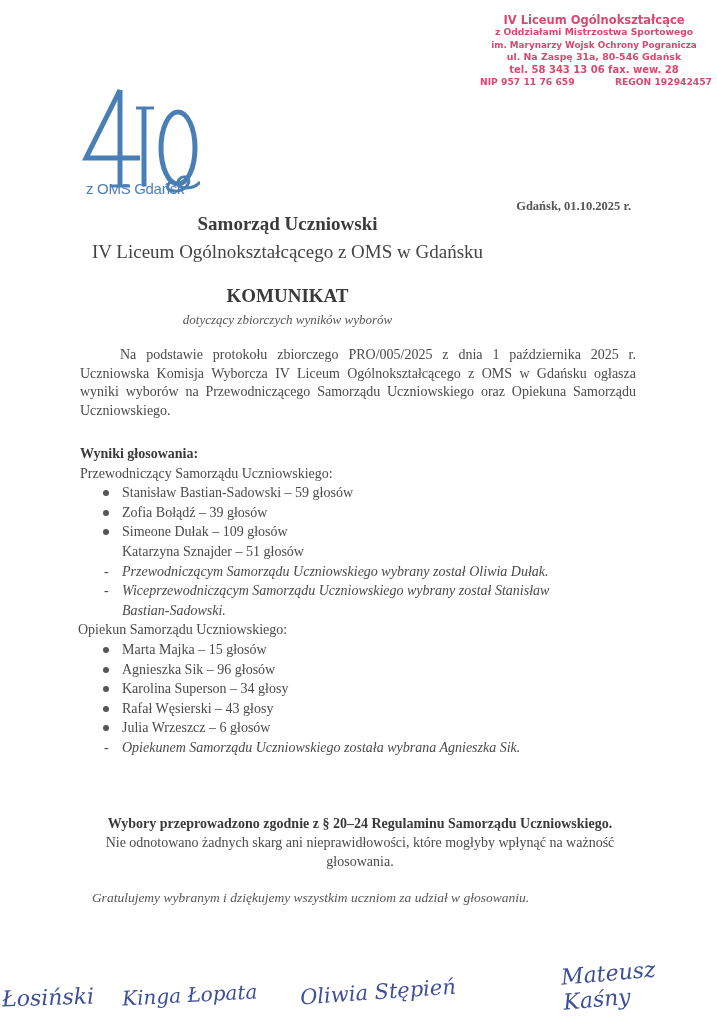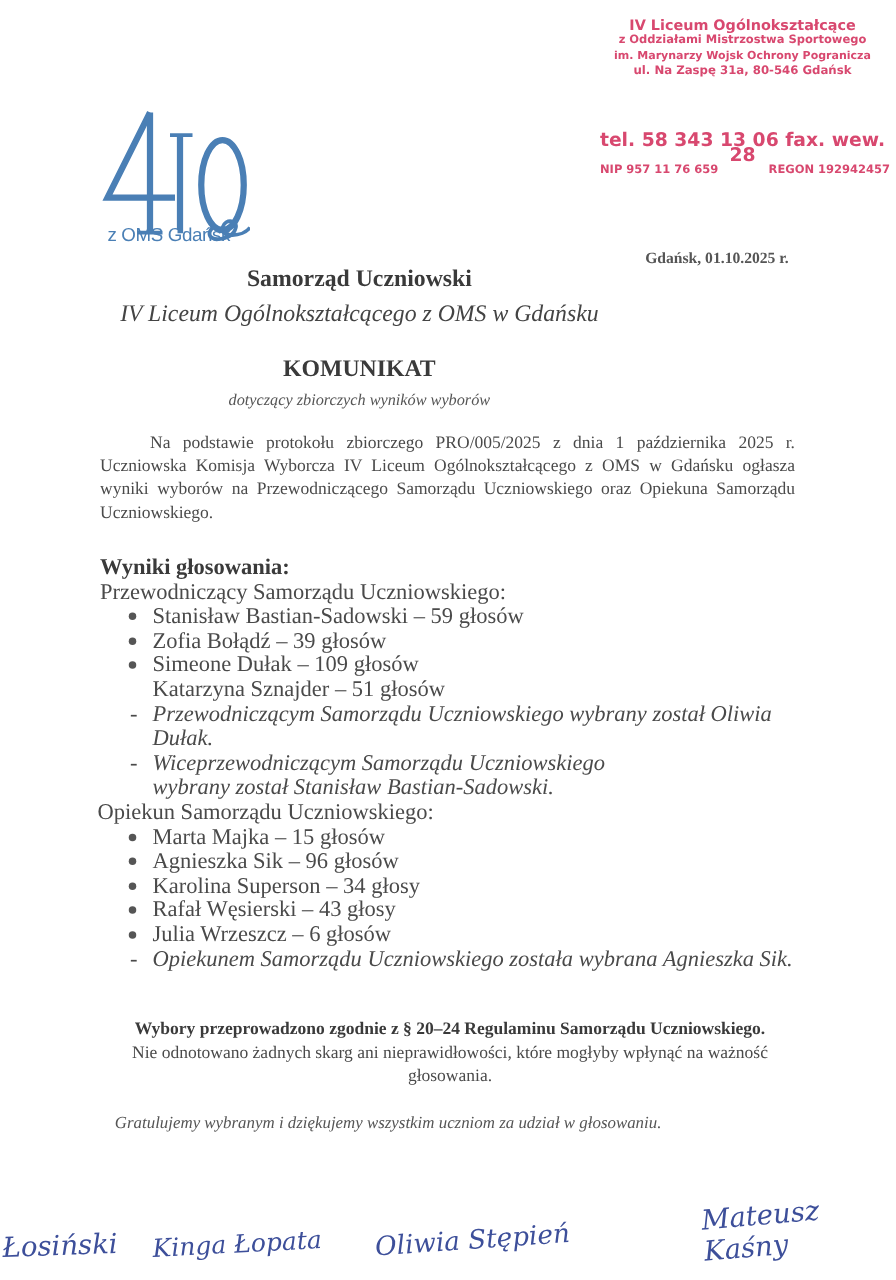--- a/index.html
+++ b/index.html
@@ -7,40 +7,40 @@
          font-family: "Liberation Serif", "DejaVu Serif", serif; color: #4a4a4a; }
 
   
   .stamp { position: absolute; top: 14px; left: 476px; width: 236px; text-align: center;
            font-family: "DejaVu Sans", "Liberation Sans", sans-serif; color: #d8486f;
            font-weight: bold; line-height: 12.4px; }
   .stamp .l1 { font-size: 11.5px; }
   .stamp .l2 { font-size: 9.2px; }
   .stamp .l3 { font-size: 8.8px; }
   .stamp .l4 { font-size: 9.4px; }
-  .stamp .l5 { font-size: 15px; margin-top: 42px; }
+  .stamp .l5 { font-size: 10px; }
   .stamp .l6 { font-size: 9.2px; display: flex; justify-content: space-between; padding-left: 4px; }
 
   
   .logo { position: absolute; left: 80px; top: 86px; width: 120px; height: 110px; }
   .logo-sub { position: absolute; left: 86px; top: 180px; font-family: "Liberation Sans", sans-serif;
               font-size: 15px; color: #4a7fb5; letter-spacing: -0.3px; }
 
   .date { position: absolute; right: 86px; top: 199px; font-weight: bold; font-size: 12.5px; color: #555; }
 
   .center { position: absolute; left: 0; width: 575px; text-align: center; }
   .title1 { top: 213px; font-weight: bold; font-size: 19px; color: #3a3a3a; }
-  .title2 { top: 241px; font-size: 19px; color: #444; font-style: italic; }
+  .title2 { top: 241px; font-size: 19px; color: #444; }
   .title3 { top: 285px; font-weight: bold; font-size: 19px; color: #3a3a3a; }
   .subtitle { top: 312px; font-style: italic; font-size: 13px; color: #555; }
 
   .para { position: absolute; left: 80px; width: 556px; top: 346px; font-size: 14px; line-height: 18.5px;
           text-align: justify; text-indent: 40px; color: #4a4a4a; }
 
-  .section { position: absolute; left: 80px; width: 560px; font-size: 18px; line-height: 19.6px; color: #4a4a4a; }
+  .section { position: absolute; left: 80px; width: 560px; font-size: 14px; line-height: 19.6px; color: #4a4a4a; }
   .results { top: 444px; }
   .results .hdr { font-weight: bold; color: #3a3a3a; }
   .bullet { position: relative; padding-left: 42px; }
   .bullet .dot { position: absolute; left: 23px; top: 7px; width: 6px; height: 6px; border-radius: 50%; background: #555; }
   .noblt { padding-left: 42px; }
   .dash { position: relative; padding-left: 42px; font-style: italic; }
   .dash .d { position: absolute; left: 24px; top: 0; font-style: normal; }
 
   .closing { position: absolute; left: 80px; width: 560px; top: 814px; text-align: center; font-size: 14px; line-height: 19px; }
   .closing .b { font-weight: bold; color: #3a3a3a; }

